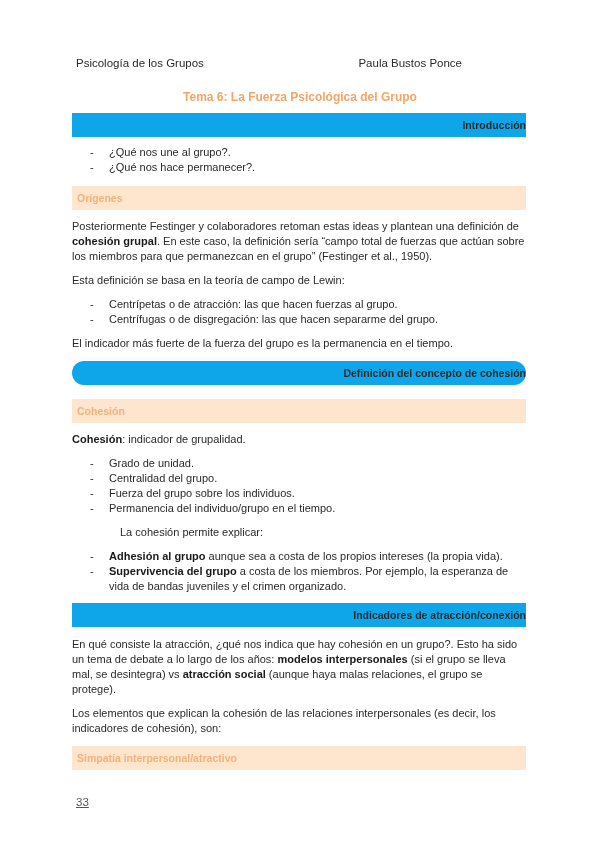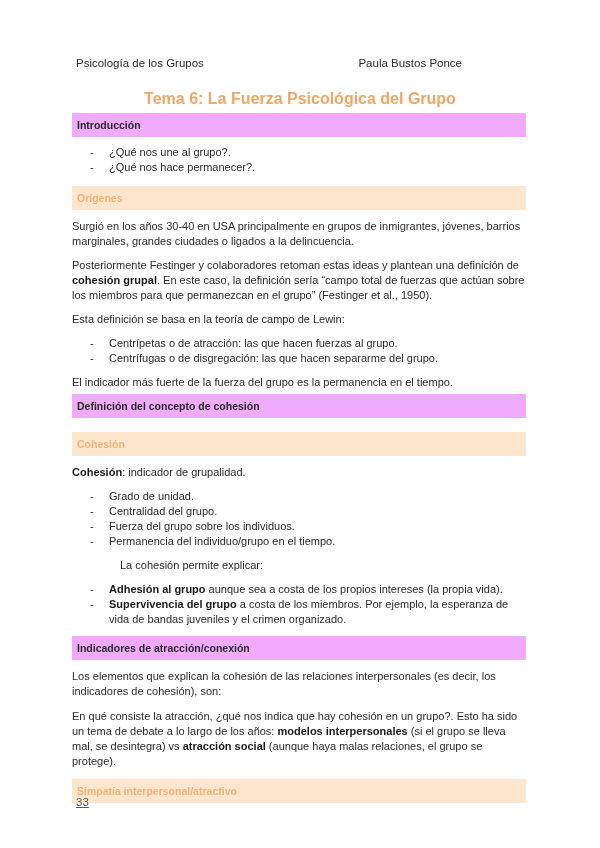--- a/index.html
+++ b/index.html
@@ -2,24 +2,24 @@
 <html><head>
 <meta charset="utf-8">
 <style>
   html, body { margin:0; padding:0; background:#ffffff; }
   body { width:600px; height:848px; position:relative; overflow:hidden;
          font-family:"Liberation Sans", sans-serif; color:#2a2a2a; }
   .page { position:absolute; left:0; top:0; width:542px; height:848px; }
   .hdr-left { position:absolute; left:76px; top:57px; font-size:11.5px; color:#2a2a2a; }
   .hdr-right { position:absolute; right:80px; top:57px; font-size:11.5px; color:#2a2a2a; }
   .title { position:absolute; left:0; width:600px; top:90px; text-align:center;
-           font-size:16px; font-weight:bold; color:#F2A565; }
+           font-size:12px; font-weight:bold; color:#F2A565; }
   .content { position:absolute; left:72px; top:113px; width:454px; font-size:11px; line-height:15px; }
   .band { height:24px; line-height:24px; padding-left:5px; font-size:10.5px; font-weight:bold; box-sizing:border-box; }
-  .band.dark { background:#f0abfc; color:#2a2a2a; }
+  .band.dark { background:#0ea5e9; color:#2a2a2a;text-align:right; }
   .band.light { background:#FDE5CE; color:#F4B27A; }
   p { margin:0; padding:0; }
   ul { list-style:none; margin:0; padding:0; }
   li { position:relative; padding-left:37px; }
   li .dash { position:absolute; left:18px; top:0; }
   b { font-weight:bold; color:#1a1a1a; }
   .footer { position:absolute; left:76px; top:796px; font-size:11.5px; color:#555;text-decoration:underline; }
 </style>
 </head>
 <body>
@@ -31,44 +31,43 @@
 
   <div class="content">
 
     <div class="band dark">Introducción</div>
     <ul style="margin-top:8px;">
       <li><span class="dash">-</span><span>¿Qué nos une al grupo?.</span></li>
       <li><span class="dash">-</span><span>¿Qué nos hace permanecer?.</span></li>
     </ul>
 
     <div class="band light" style="margin-top:11px;">Orígenes</div>
-    <p style="margin-top:9px;">Surgió en los años 30-40 en USA principalmente en grupos de inmigrantes, jóvenes, barrios marginales, grandes ciudades o ligados a la delincuencia.</p>
     <p style="margin-top:9px;"><span>Posteriormente Festinger y colaboradores retoman estas ideas y plantean una definición de </span><b>cohesión grupal</b><span>. En este caso, la definición sería “campo total de fuerzas que actúan sobre los miembros para que permanezcan en el grupo” (Festinger et al., 1950).</span></p>
     <p style="margin-top:9px;">Esta definición se basa en la teoría de campo de Lewin:</p>
     <ul style="margin-top:9px;">
       <li><span class="dash">-</span><span>Centrípetas o de atracción: las que hacen fuerzas al grupo.</span></li>
       <li><span class="dash">-</span><span>Centrífugas o de disgregación: las que hacen separarme del grupo.</span></li>
     </ul>
     <p style="margin-top:9px;">El indicador más fuerte de la fuerza del grupo es la permanencia en el tiempo.</p>
 
-    <div class="band dark" style="margin-top:4px;">Definición del concepto de cohesión</div>
+    <div class="band dark" style="margin-top:10px;border-radius:12px;">Definición del concepto de cohesión</div>
     <div class="band light" style="margin-top:14px;">Cohesión</div>
     <p style="margin-top:9px;"><b>Cohesión</b><span>: indicador de grupalidad.</span></p>
     <ul style="margin-top:9px;">
       <li><span class="dash">-</span><span>Grado de unidad.</span></li>
       <li><span class="dash">-</span><span>Centralidad del grupo.</span></li>
       <li><span class="dash">-</span><span>Fuerza del grupo sobre los individuos.</span></li>
       <li><span class="dash">-</span><span>Permanencia del individuo/grupo en el tiempo.</span></li>
     </ul>
     <p style="margin-top:9px;padding-left:48px;">La cohesión permite explicar:</p>
     <ul style="margin-top:9px;">
       <li><span class="dash">-</span><b>Adhesión al grupo</b><span> aunque sea a costa de los propios intereses (la propia vida).</span></li>
       <li><span class="dash">-</span><b>Supervivencia del grupo</b><span> a costa de los miembros. Por ejemplo, la esperanza de vida de bandas juveniles y el crimen organizado.</span></li>
     </ul>
 
     <div class="band dark" style="margin-top:9px;">Indicadores de atracción/conexión</div>
+    <p style="margin-top:10px;"><span>En qué consiste la atracción, ¿qué nos indica que hay cohesión en un grupo?. Esto ha sido un tema de debate a lo largo de los años: </span><b>modelos interpersonales</b><span> (si el grupo se lleva mal, se desintegra) vs </span><b>atracción social</b><span> (aunque haya malas relaciones, el grupo se protege).</span></p>
     <p style="margin-top:9px;">Los elementos que explican la cohesión de las relaciones interpersonales (es decir, los indicadores de cohesión), son:</p>
-    <p style="margin-top:10px;"><span>En qué consiste la atracción, ¿qué nos indica que hay cohesión en un grupo?. Esto ha sido un tema de debate a lo largo de los años: </span><b>modelos interpersonales</b><span> (si el grupo se lleva mal, se desintegra) vs </span><b>atracción social</b><span> (aunque haya malas relaciones, el grupo se protege).</span></p>
     <div class="band light" style="margin-top:10px;">Simpatía interpersonal/atractivo</div>
   </div>
 
   <div class="footer">33</div>
 </div>
 
 </body></html>

